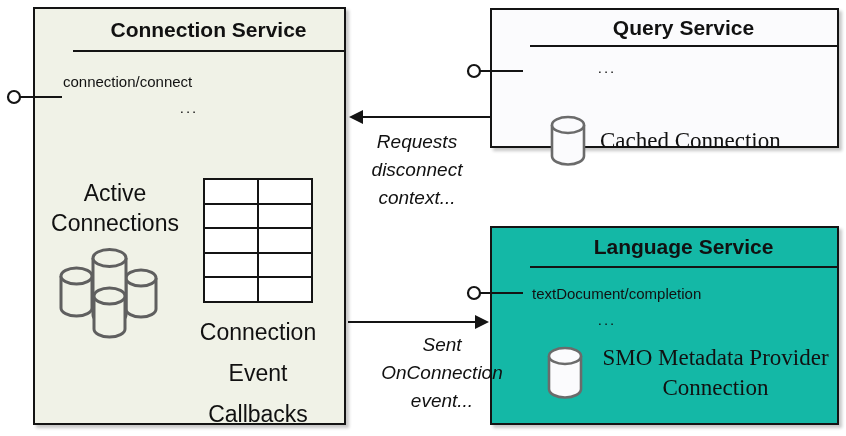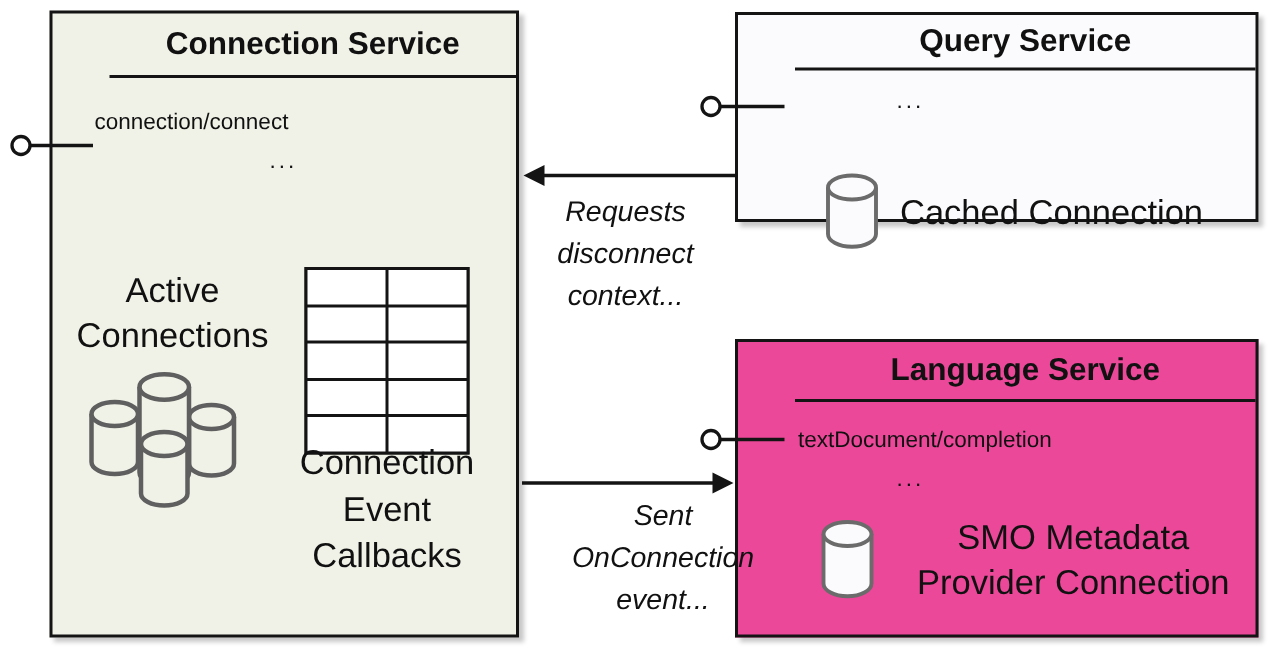--- a/index.html
+++ b/index.html
@@ -53,25 +53,25 @@
     grid-template-columns: 1fr 1fr;
     grid-template-rows: repeat(5, 1fr);
     background: #141414;
     gap: 2px;
     border: 2px solid #141414;
     box-sizing: border-box;
   }
   .cb-cell { background: #ffffff; }
 
   .callbacks-label {
-    position: absolute; left: 148px; top: 241px; width: 150px;
-    text-align: center; font-size: 23px; line-height: 31px;
-  }
-
-  .cyl-row { position: absolute; display: flex; align-items: center; }
+    position: absolute; left: 148px; top: 260px; width: 150px;
+    text-align: center; font-size: 23px; line-height: 41px;
+  }
+
+  .cyl-row { position: absolute; display: flex; align-items: center; font-family: Liberation Serif, serif; }
   .query-cyl-row { left: 58px; top: 68px; }
   .lang-cyl-row  { left: 55px; top: 75px; }
   .cyl-label { font-size: 23px; margin-left: 14px; white-space: nowrap; }
   .cyl-label-multi {
     font-size: 23px; line-height: 30px; margin-left: 10px;
     width: 245px; text-align: center; white-space: normal;
   }
 
   .flow-label {
     position: absolute; font-size: 19px; font-style: italic;
@@ -147,21 +147,21 @@
           <g stroke="#6b6b6b" stroke-width="2.6" fill="#fbfbfd">
             <path d="M2 10 V41 a16 8.5 0 0 0 32 0 V10"></path>
             <ellipse cx="18" cy="10" rx="16" ry="8"></ellipse>
           </g>
         </svg>
         <div class="cyl-label">Cached Connection</div>
       </div>
     </div>
   </div>
 
-  <div class="svc-box lang-box" style="background-color: #ec4899;">
+  <div class="svc-box lang-box" style="background-color: #14b8a6;">
     <div class="svc-header">Language Service</div>
     <div class="svc-body">
       <div class="ops-block lang-ops">
         <div class="op-line">textDocument/completion</div>
         <div class="dots-line">...</div>
       </div>
       <div class="cyl-row lang-cyl-row">
         <svg width="36" height="54" viewBox="0 0 36 54" fill="none">
           <g stroke="#6b6b6b" stroke-width="2.6" fill="#fbfbfd">
             <path d="M2 10 V43 a16 8.5 0 0 0 32 0 V10"></path>

